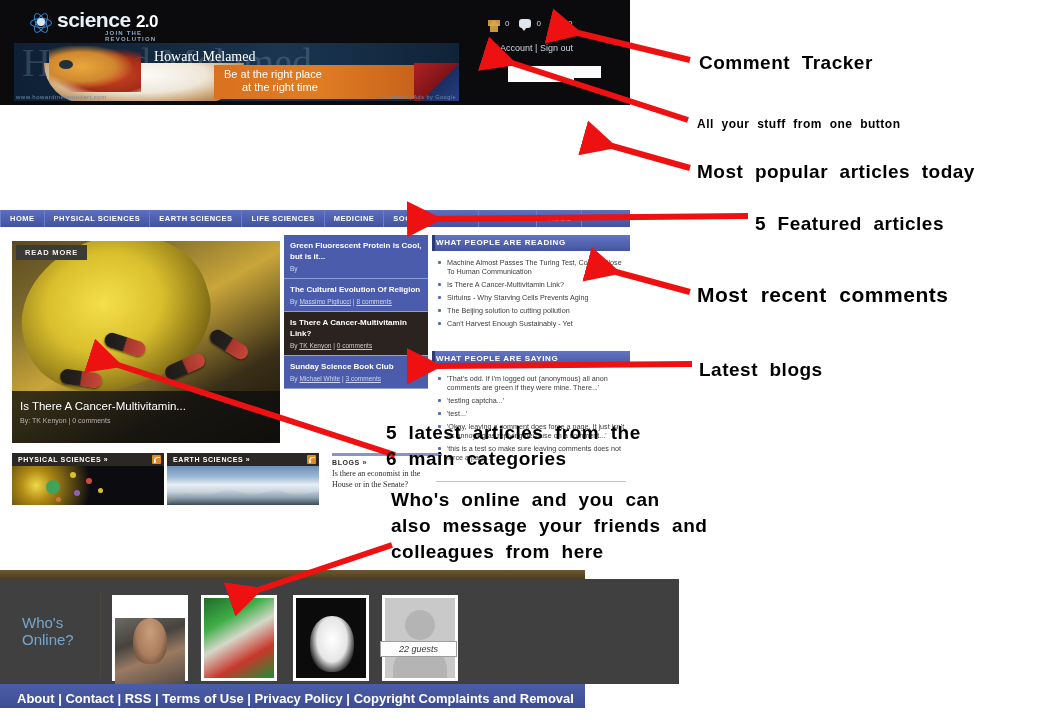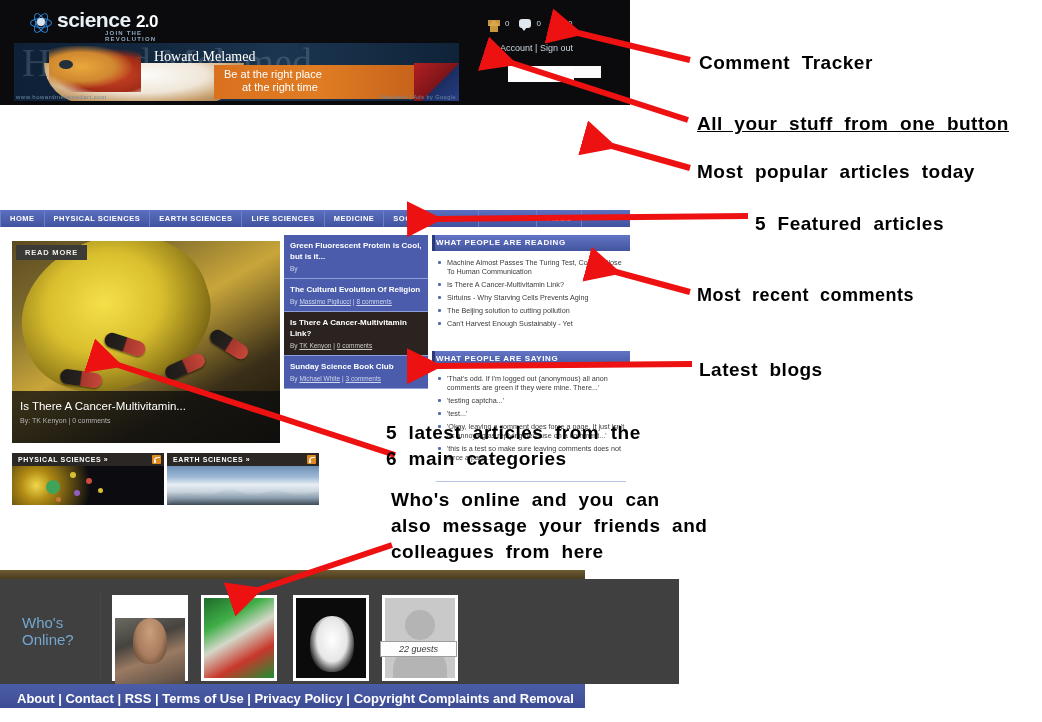--- a/index.html
+++ b/index.html
@@ -459,20 +459,28 @@
           <i class="node" style="left:86px;top:22px;width:5px;height:5px;background:#d8c12e"></i>
         </div>
       </div>
       <div class="catbox" style="left:155px">
         <div class="hd">
           <span>EARTH SCIENCES</span>
           <span>»</span>
           <span class="rss"></span>
         </div>
         <div class="cat-img cat-earth"></div>
+      </div>
+      <div class="blogbox">
+        <div class="rule"></div>
+        <div class="hd">
+          <span>BLOGS</span>
+          <span>»</span>
+        </div>
+        <div class="txt">Is there an economist in the House or in the Senate?</div>
       </div>
     </div>
 
   </div>
 </div>
 
 <div id="whos">
   <div class="whos-top"></div>
   <div class="whos-main">
     <div class="whos-label">
@@ -511,22 +519,22 @@
     <path d="M612,146 L690,168"></path>
     <path d="M437,219 L748,216"></path>
     <path d="M616,272 L690,292"></path>
     <path d="M437,366 L692,364"></path>
     <path d="M118,365 L395,455"></path>
     <path d="M258,590 L392,545"></path>
   </g>
 </svg>
 
 <div class="ann" style="left: 699px; top: 50px; font-size: 19px; line-height: 26px;">Comment  Tracker</div>
-<div class="ann" style="left: 697px; top: 111px; font-size: 19px; line-height: 26px; text-decoration: underline;">All  your  stuff  from  one  button</div>
+<div class="ann" style="left: 697px; top: 111px; font-size: 12px; line-height: 26px;">All  your  stuff  from  one  button</div>
 <div class="ann" style="left: 697px; top: 159px; font-size: 19px; line-height: 26px;">Most  popular  articles  today</div>
 <div class="ann" style="left: 755px; top: 211px; font-size: 19px; line-height: 26px;">5  Featured  articles</div>
-<div class="ann" style="left: 697px; top: 282px; font-size: 18px; line-height: 26px;">Most  recent  comments</div>
+<div class="ann" style="left: 697px; top: 282px; font-size: 21px; line-height: 26px;">Most  recent  comments</div>
 <div class="ann" style="left: 699px; top: 357px; font-size: 19px; line-height: 26px;">Latest  blogs</div>
 <div class="ann" style="left: 386px; top: 420px; font-size: 19px; line-height: 26px;">5  latest  articles  from  the
 6  main  categories</div>
 <div class="ann" style="left: 391px; top: 487px; font-size: 19px; line-height: 26px;">Who's  online  and  you  can
 also  message  your  friends  and
 colleagues  from  here</div>
 
 </body></html>

